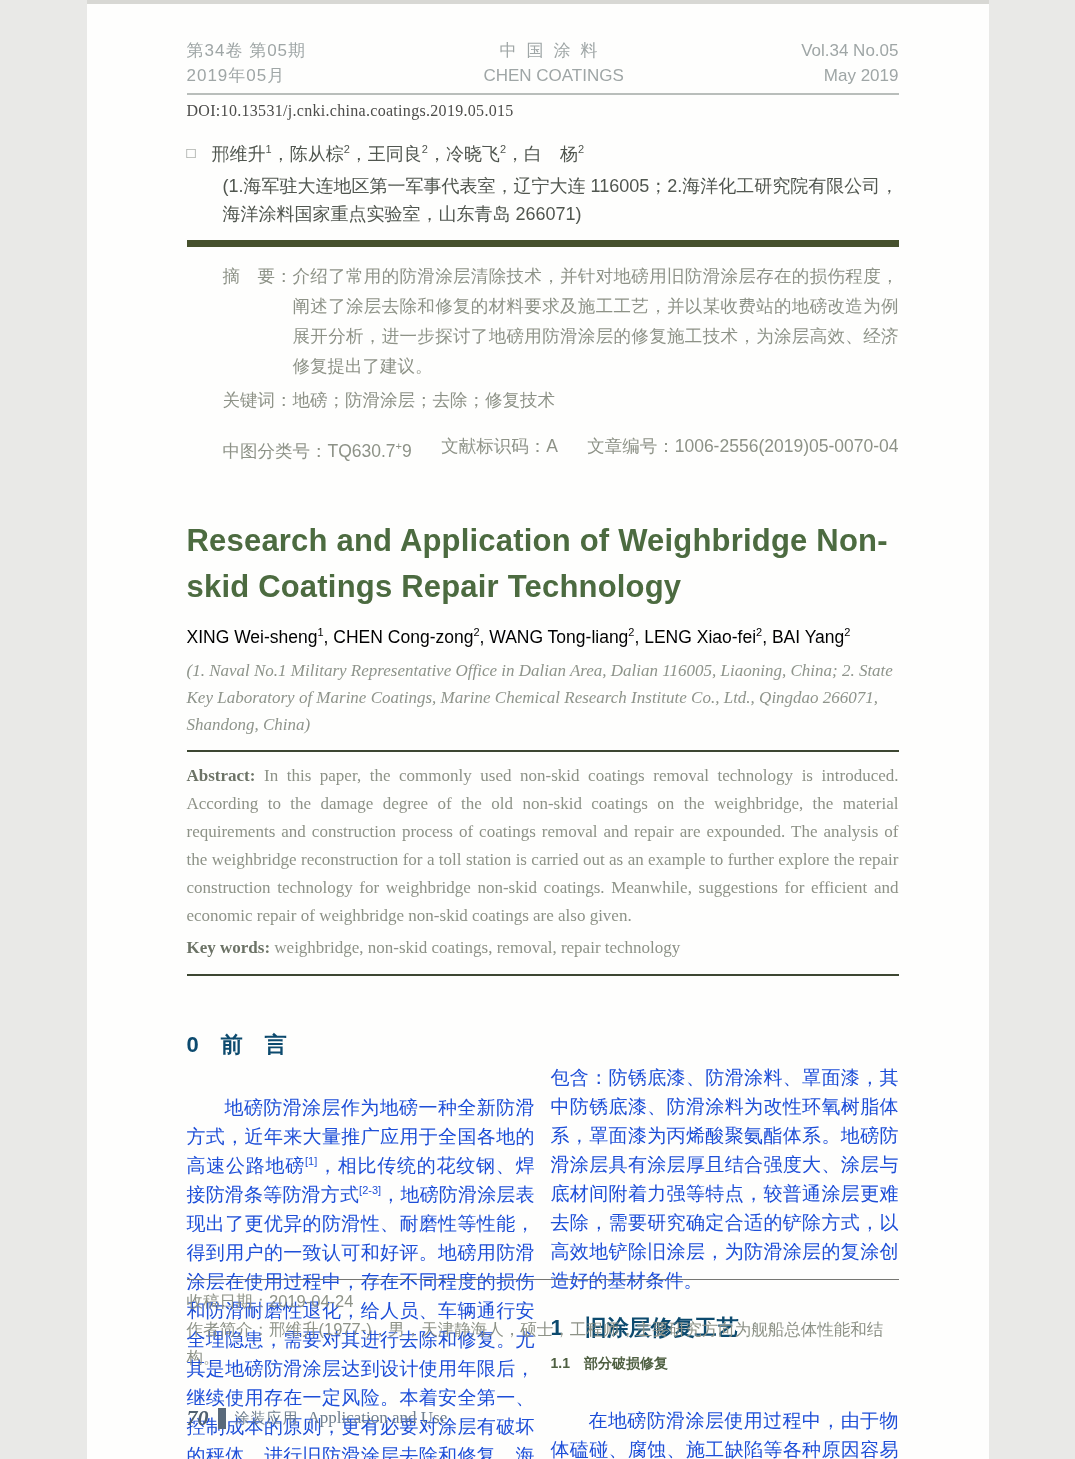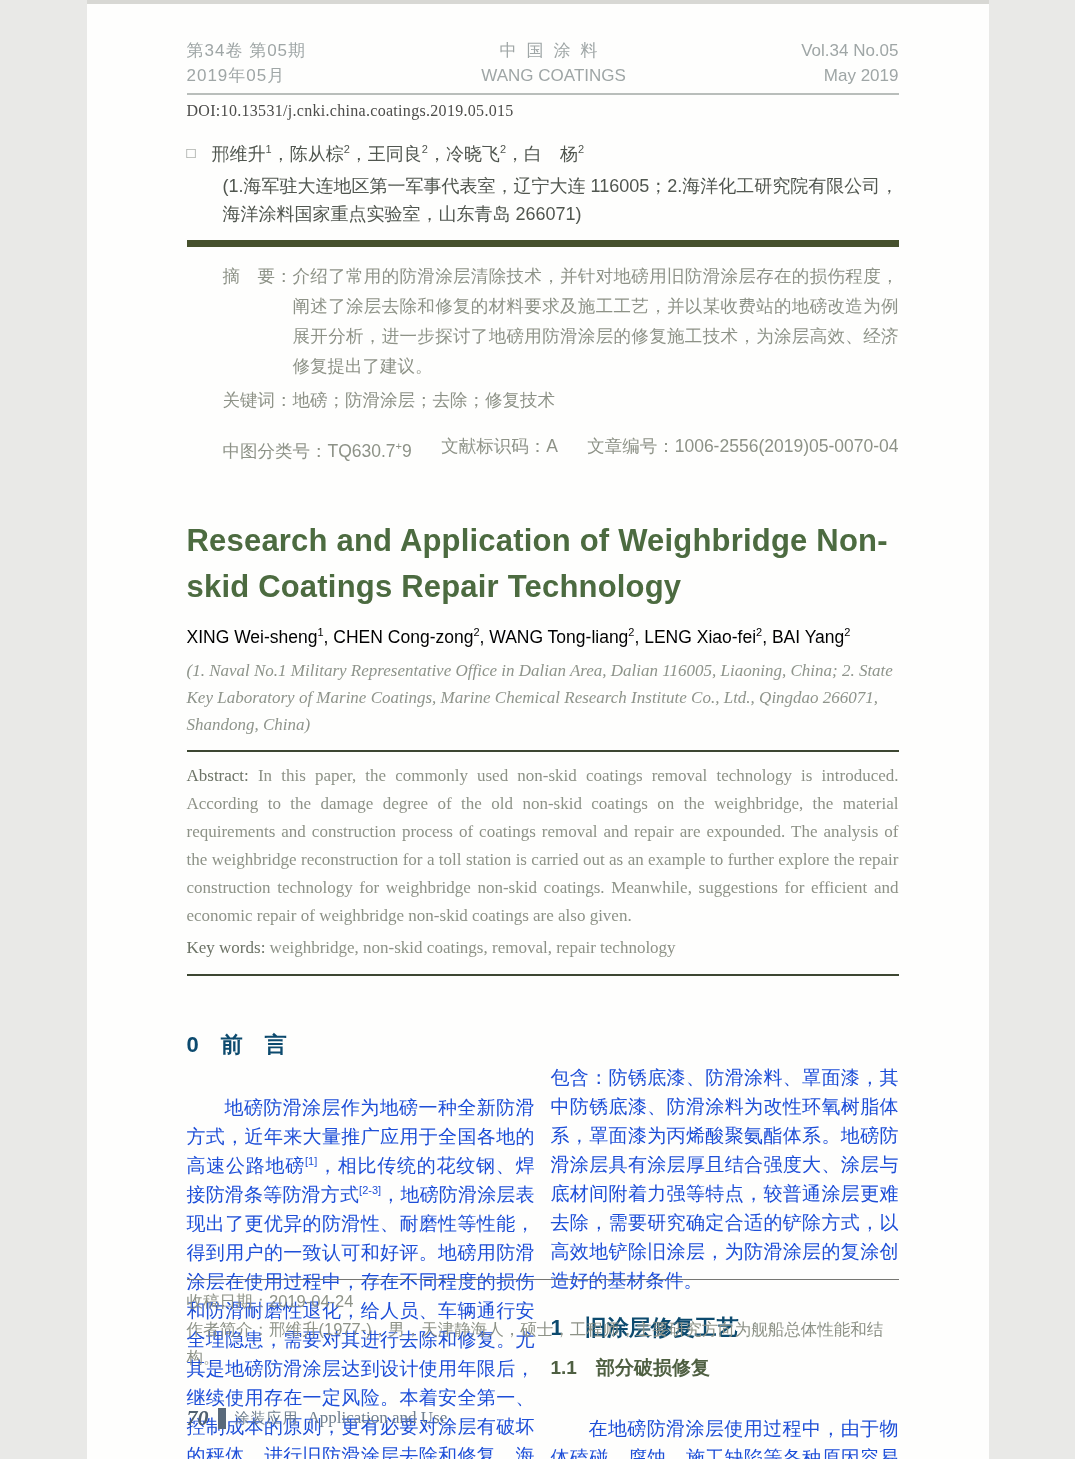--- a/index.html
+++ b/index.html
@@ -123,38 +123,38 @@
     margin-top: 12px;
     border-top: 2px solid #3d4732;
     border-bottom: 2px solid #3d4732;
     padding: 10px 0 12px 0;
     font-family: "Liberation Serif", "DejaVu Serif", serif;
     font-size: 17px;
     line-height: 28px;
     color: #8d9287;
     text-align: justify;
   }
-  .abs-en .label { font-weight: normal; color: #6c7366; }
+  .abs-en .label { font-weight: bold; color: #6c7366; }
   .kw-en { margin-top: 4px; text-align: left; }
 
   
   .columns {
     margin-top: 54px;
     display: flex;
     gap: 16px;
   }
   .col { flex: 1; min-width: 0; }
   .h-sec {
     font-size: 22px;
     font-weight: bold;
     color: #0c4a6e;
     margin-bottom: 12px;
   }
   .h-sub {
-    font-size: 19px;
+    font-size: 14px;
     font-weight: bold;
     color: #4e5f41;
     margin: 8px 0 8px 0;
   }
   .para {
     font-size: 19px;
     line-height: 29px;
     color: #1d4ed8;
     text-align: justify;
     margin-top: 33px;
@@ -209,21 +209,21 @@
 
 <div class="page">
 
   <div class="jheader">
     <div class="col-left">
       <div>第34卷 第05期</div>
       <div>2019年05月</div>
     </div>
     <div class="col-center">
       <div class="cn">中国涂料</div>
-      <div>WANG COATINGS</div>
+      <div>CHEN COATINGS</div>
     </div>
     <div class="col-right">
       <div>Vol.34 No.05</div>
       <div>May 2019</div>
     </div>
   </div>
   <div class="doi">DOI:10.13531/j.cnki.china.coatings.2019.05.015</div>
 
 
   <div class="authors-cn">

